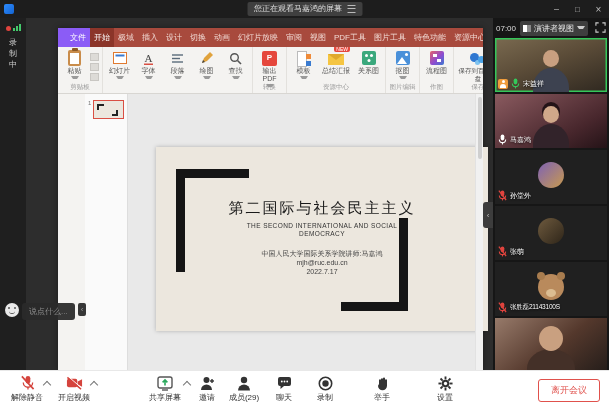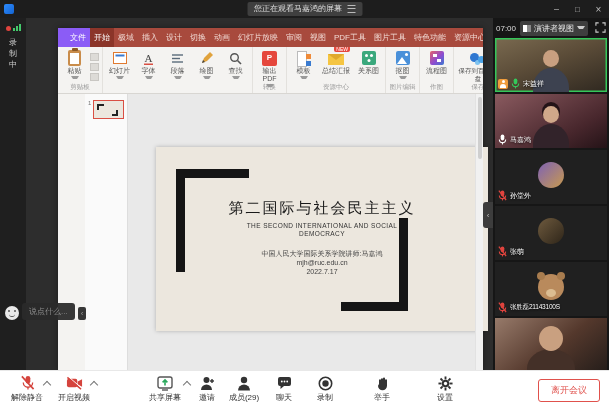--- a/index.html
+++ b/index.html
@@ -17,21 +17,21 @@
   .wc-min::before{content:"–";} .wc-max::before{content:"□";font-size:8px;} .wc-close::before{content:"×";font-size:10px;}
   
   .left-strip{position:absolute;left:0;top:18px;width:26px;height:352px;background:#1f1f1f;z-index:20;}
   .rec-icons{display:flex;justify-content:center;align-items:flex-end;gap:2px;margin-top:5px;height:8px;}
   .recdot{width:5px;height:5px;border-radius:50%;background:#e0443e;}
   .signal{display:flex;align-items:flex-end;gap:1px;}
   .signal i{display:block;width:2px;background:#43c96b;}
   .s1{height:3px;} .s2{height:5px;} .s3{height:7px;}
   .rec-label{margin:6px auto 0;width:9px;color:#c9c9c9;font-size:8px;line-height:11px;text-align:center;word-break:break-all;}
   
-  .quick-chat{position:absolute;left:5px;top:303px;display:flex;align-items:flex-end;gap:3px;z-index:25;}
+  .quick-chat{position:absolute;left:5px;top:303px;display:flex;align-items:flex-start;gap:3px;z-index:25;}
   .emoji-btn{width:14px;height:14px;border-radius:50%;background:#e9e9e9;position:relative;}
   .emoji-btn::before{content:"";position:absolute;left:3px;top:4px;width:2px;height:2px;border-radius:50%;background:#555;box-shadow:6px 0 0 #555;}
   .emoji-btn::after{content:"";position:absolute;left:4px;top:7px;width:6px;height:3px;border-bottom:1.5px solid #555;border-radius:0 0 6px 6px;}
   .chat-pill{background:rgba(42,42,42,.94);border-radius:3px;color:#8f8f8f;font-size:8px;padding:3px 7px;}
   .chat-collapse{background:rgba(42,42,42,.94);border-radius:2px;color:#9a9a9a;font-size:8px;padding:2px 3px;line-height:9px;}
   
   .wps{position:absolute;left:58px;top:28px;width:425px;height:342px;background:#f4f3f1;display:flex;flex-direction:column;z-index:5;box-shadow:0 0 6px rgba(0,0,0,.4);}
   .menubar{height:19px;background:#a84a3d;display:flex;align-items:stretch;font-size:8px;color:#f0d8d2;white-space:nowrap;overflow:hidden;}
   .wtab{padding:0 4px;display:flex;align-items:center;cursor:default;}
   .wtab.active{background:#8b3529;color:#fff;}

